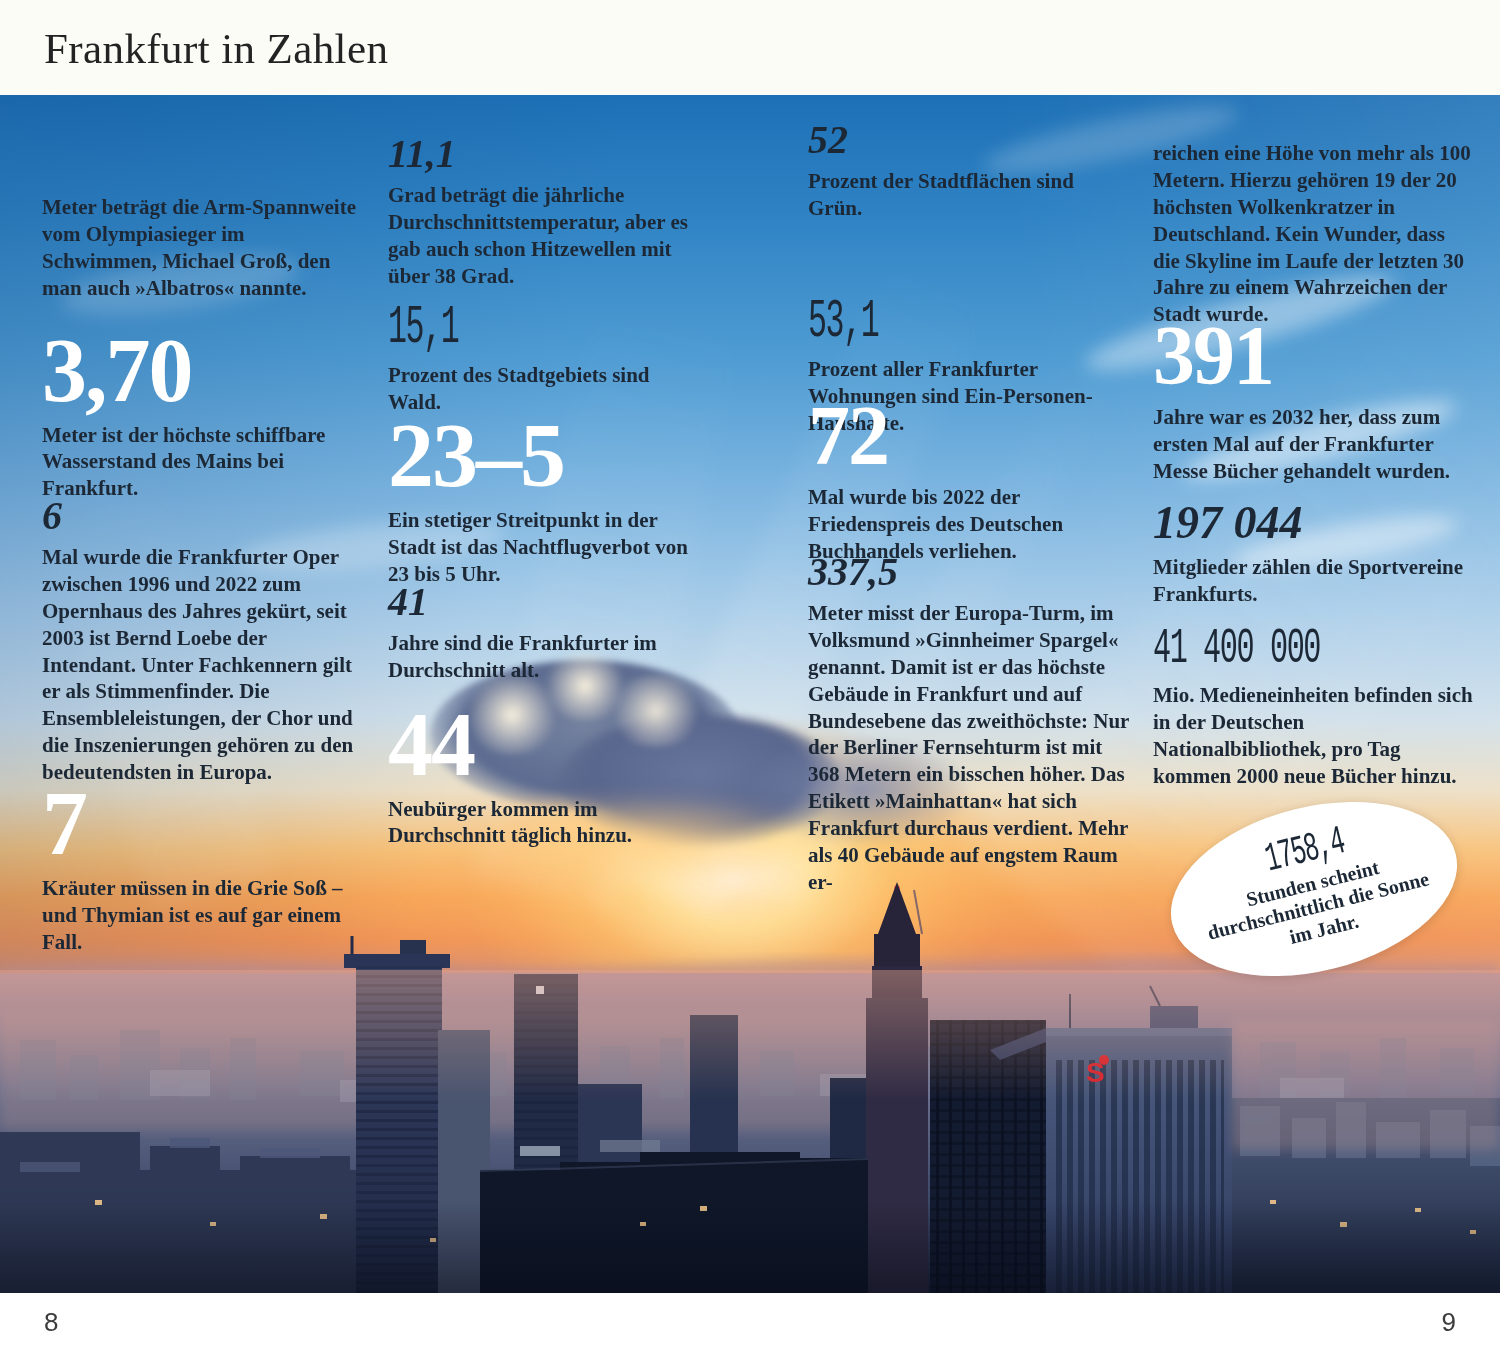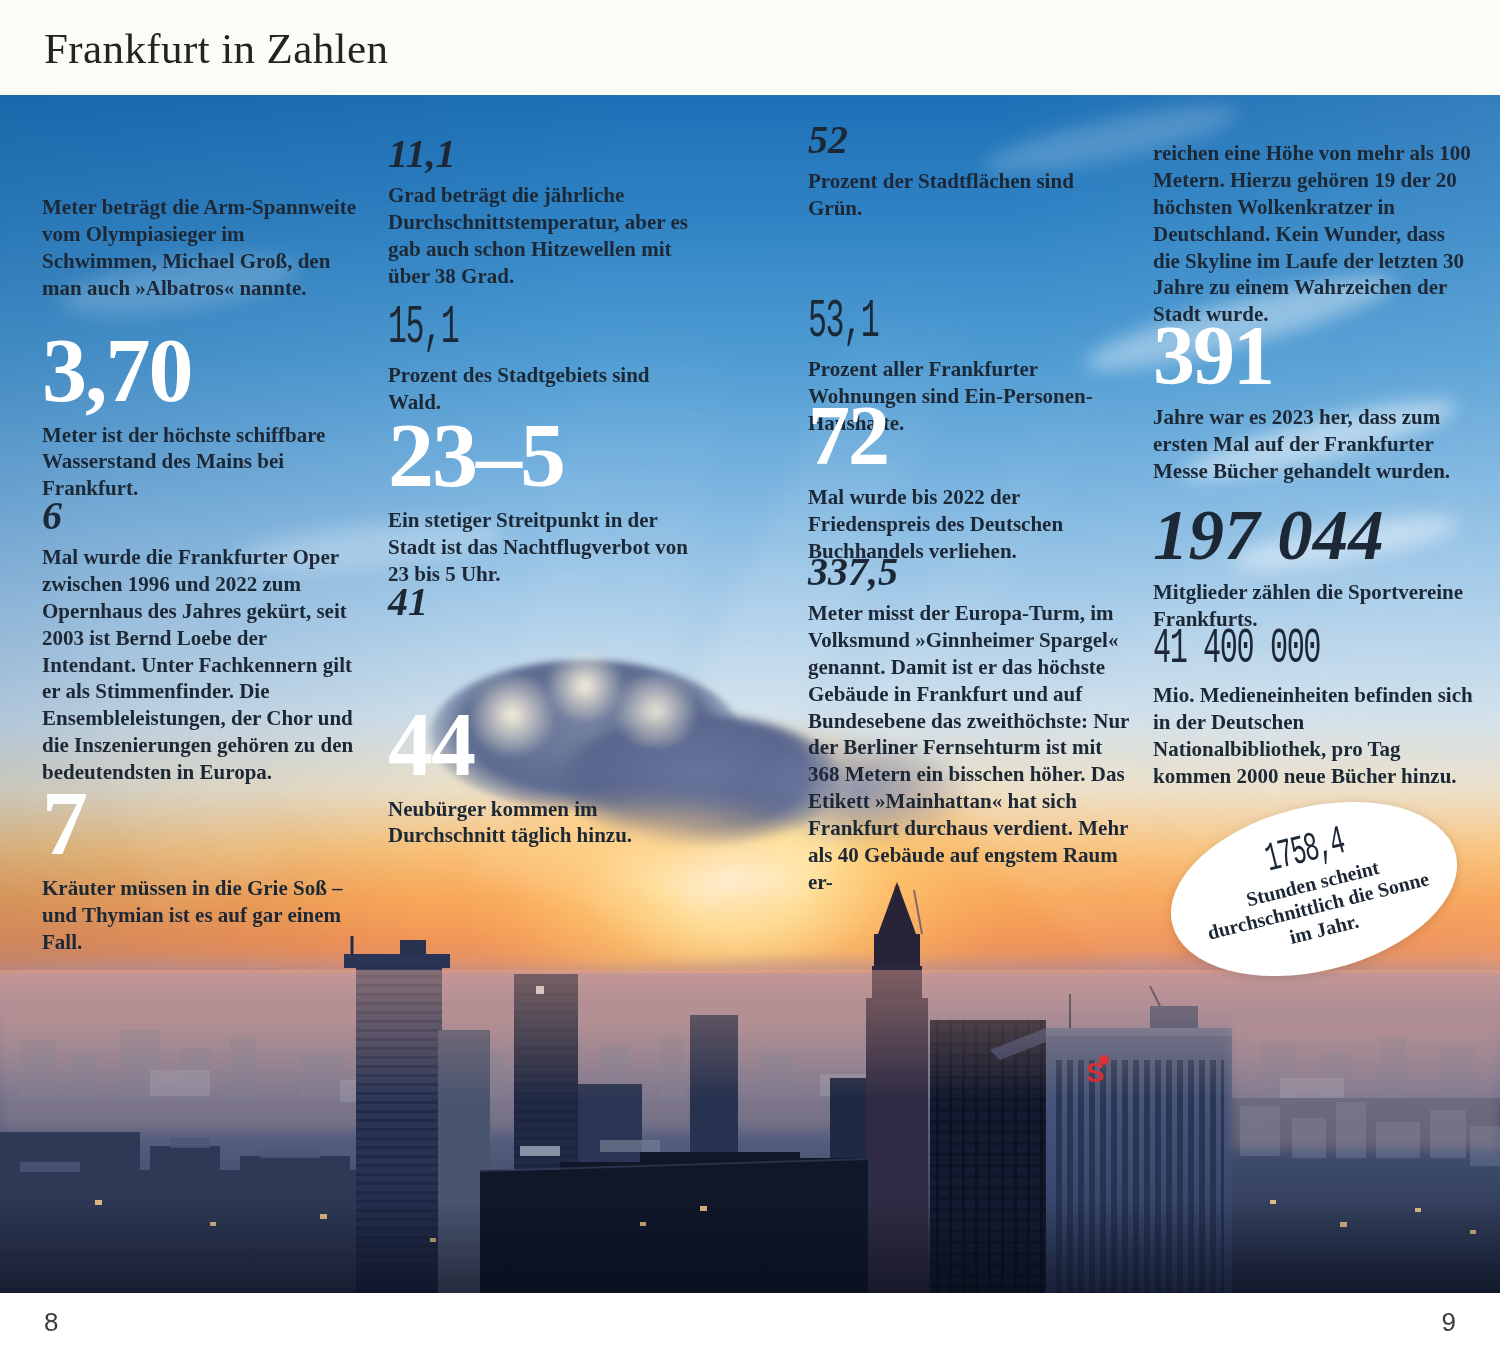--- a/index.html
+++ b/index.html
@@ -50,21 +50,21 @@
   .w5{left:235px;top:430px;width:270px;height:44px;transform:rotate(-6deg);opacity:.28;}
   .w6{left:980px;top:25px;width:260px;height:40px;transform:rotate(-12deg);opacity:.22;}
   .skyline-svg{position:absolute;left:0;top:775px;z-index:2;}
   
   .stat{position:absolute;z-index:4;}
   .num{line-height:.95;}
   .n-white{font-weight:700;color:#ffffff;letter-spacing:-2px;font-size:90px;}
   .n-84{font-size:84px;}
   .n-92{font-size:92px;}
   .n-it{font-style:italic;font-weight:700;color:#1c2836;font-size:40px;line-height:1;}
-  .n-it-s{font-size:71px;}
+  .n-it-s{font-size:46px;}
   .stencil-inner{display:inline-block;font-family:"Liberation Mono",monospace;font-weight:400;color:#1c2836;
     transform:scaleX(.72) scaleY(1.2);transform-origin:0 100%;letter-spacing:-2px;font-size:44px;line-height:1;}
   .stencil-inner.small{font-size:34px;transform-origin:50% 100%;}
   .desc{margin:8px 0 0;font-size:21px;font-weight:700;line-height:1.28;color:#1c2836;}
   
   .badge{position:absolute;left:1168px;top:712px;width:292px;height:164px;background:#ffffff;border-radius:50%;
     transform:rotate(-14deg);z-index:5;display:flex;flex-direction:column;align-items:center;justify-content:center;
     text-align:center;box-shadow:0 2px 10px rgba(60,40,20,.18);}
   .badge-num{margin-bottom:2px;}
   .badge-text{font-size:20px;font-weight:700;line-height:1.18;color:#1c2836;width:252px;}
@@ -296,20 +296,21 @@
     <section class="stat" style="left:388px;top:215px;width:318px">
       <div class="num"><span class="stencil-inner">15,1</span></div>
       <p class="desc">Prozent des Stadtgebiets sind Wald.</p>
     </section>
     <section class="stat" style="left:388px;top:317px;width:318px">
       <div class="num n-white n-92">23–5</div>
       <p class="desc">Ein stetiger Streitpunkt in der Stadt ist das Nachtflugverbot von 23 bis 5 Uhr.</p>
     </section>
     <section class="stat" style="left:388px;top:487px;width:318px">
       <div class="num n-it">41</div>
+      <p class="desc">Jahre sind die Frankfurter im Durchschnitt alt.</p>
     </section>
     <section class="stat" style="left:388px;top:607px;width:318px">
       <div class="num n-white">44</div>
       <p class="desc">Neubürger kommen im Durchschnitt täglich hinzu.</p>
     </section>
 
     <section class="stat" style="left:808px;top:25px;width:322px">
       <div class="num n-it">52</div>
       <p class="desc">Prozent der Stadtflächen sind Grün.</p>
     </section>
@@ -324,21 +325,21 @@
     <section class="stat" style="left:808px;top:457px;width:322px">
       <div class="num n-it">337,5</div>
       <p class="desc">Meter misst der Europa-Turm, im Volksmund »Ginnheimer Spargel« genannt. Damit ist er das höchste Gebäude in Frankfurt und auf Bundesebene das zweithöchste: Nur der Berliner Fernsehturm ist mit 368 Metern ein bisschen höher. Das Etikett »Mainhattan« hat sich Frankfurt durchaus verdient. Mehr als 40 Gebäude auf engstem Raum er-</p>
     </section>
 
     <section class="stat" style="left:1153px;top:45px;width:322px">
       <p class="desc" style="margin-top:0">reichen eine Höhe von mehr als 100 Metern. Hierzu gehören 19 der 20 höchsten Wolkenkratzer in Deutschland. Kein Wunder, dass die Skyline im Laufe der letzten 30 Jahre zu einem Wahrzeichen der Stadt wurde.</p>
     </section>
     <section class="stat" style="left:1153px;top:221px;width:322px">
       <div class="num n-white n-84">391</div>
-      <p class="desc">Jahre war es 2023 her, dass zum ersten Mal auf der Frankfurter Messe Bücher gehandelt wurden.</p>
+      <p class="desc">Jahre war es 2032 her, dass zum ersten Mal auf der Frankfurter Messe Bücher gehandelt wurden.</p>
     </section>
     <section class="stat" style="left:1153px;top:405px;width:322px">
       <div class="num n-it n-it-s">197 044</div>
       <p class="desc">Mitglieder zählen die Sportvereine Frankfurts.</p>
     </section>
     <section class="stat" style="left:1153px;top:537px;width:322px">
       <div class="num"><span class="stencil-inner" style="font-size:42px">41 400 000</span></div>
       <p class="desc">Mio. Medieneinheiten befinden sich in der Deutschen Nationalbibliothek, pro Tag kommen 2000 neue Bücher hinzu.</p>
     </section>
 

